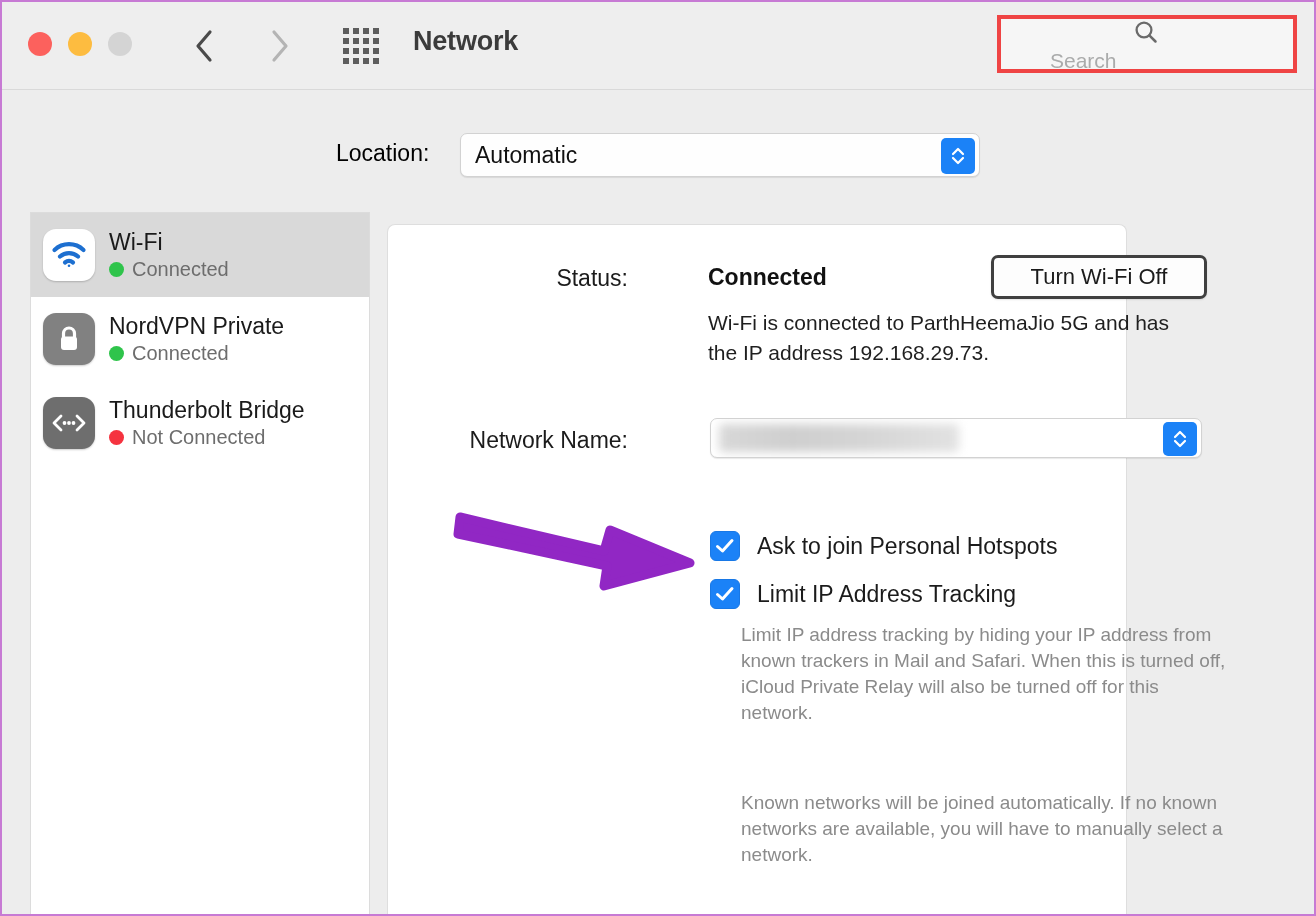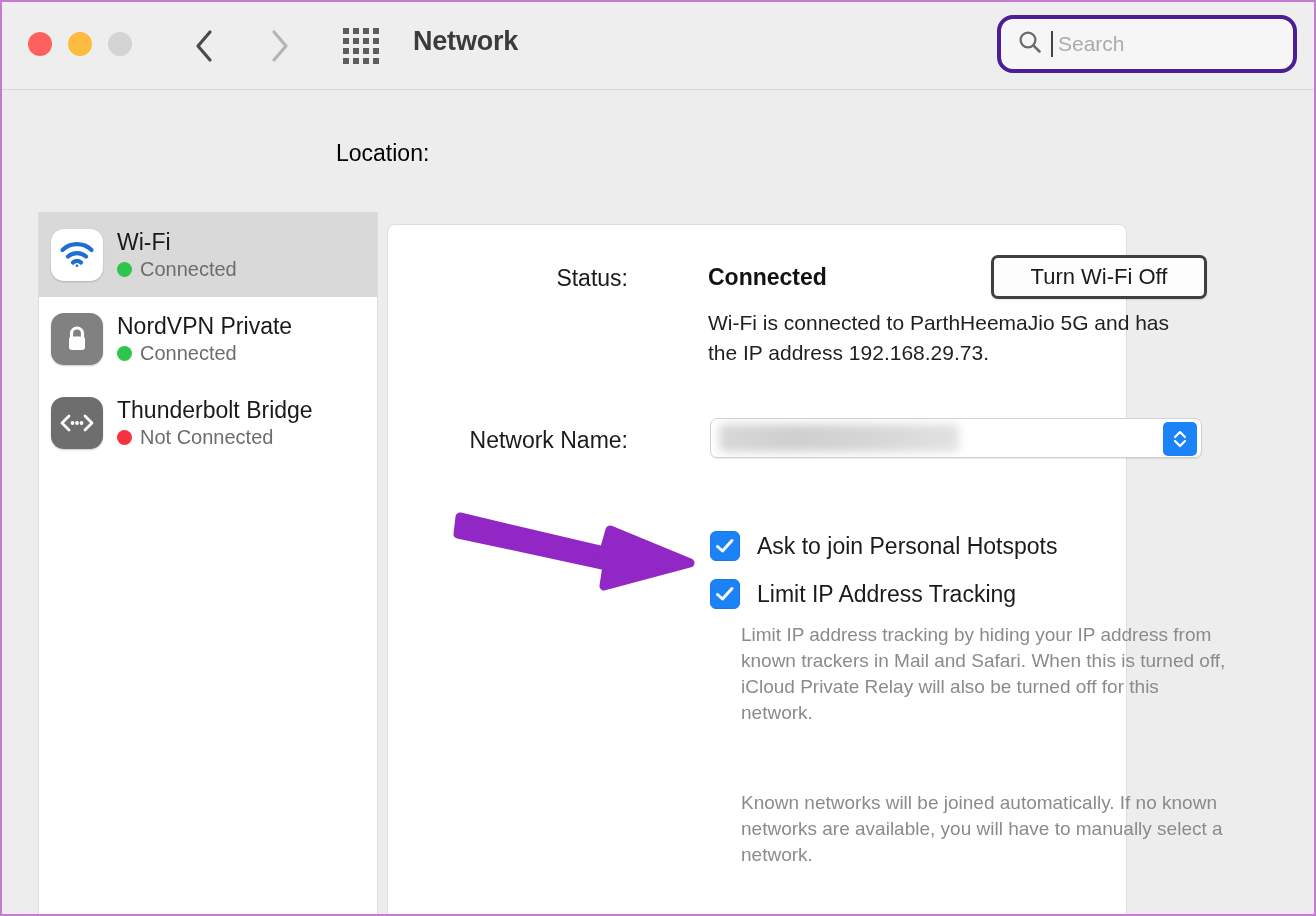--- a/index.html
+++ b/index.html
@@ -54,25 +54,26 @@
 
   #page-title {
     position: absolute; left: 411px; top: 24px;
     font-size: 27px; font-weight: 700; color: #3b3b3b;
     letter-spacing: -0.2px;
   }
 
   #search-wrap {
     position: absolute; right: 17px; top: 13px;
     width: 300px; height: 58px;
-    border-radius: 16px;
-    border: 4px solid #4c1d95;
+    border-radius: 0;
+    border: 4px solid #ef4444;
     background: #f6f6f6;
     display: flex; align-items: center;
     padding: 0 10px 0 16px;
+    flex-direction: column;
   }
   #search-icon { flex: 0 0 auto; margin-right: 8px; }
   #caret {
     width: 2px; height: 26px; background: #444; margin-right: 5px;
   }
   #search-input {
     border: 0; outline: 0; background: transparent;
     font-family: "Liberation Sans", sans-serif;
     font-size: 21px; color: #222; width: 200px;
   }
@@ -110,21 +111,20 @@
   .stepper svg { display:block; }
 
   
   #sidebar {
     position: absolute; left: 28px; top: 210px;
     width: 340px; height: 704px;
     background: #ffffff;
     border: 1px solid #dcdcdc;
     border-bottom: none;
     overflow: hidden;
-    margin-left: 8px;
   }
   .side-item {
     position: relative;
     height: 84px;
     display: flex; align-items: center;
     padding-left: 12px;
   }
   .side-item.selected { background: #d9d9d9; }
   .side-icon {
     flex: 0 0 auto;
@@ -291,20 +291,29 @@
           <line x1="16.3" y1="16.3" x2="22.5" y2="22.5" stroke="#6a6a6a" stroke-width="2.5" stroke-linecap="round"></line>
         </svg>
       </span>
       <span id="caret"></span>
       <input id="search-input" type="text" placeholder="Search" style="">
     </div>
   </div>
 
   <div id="location-row">
     <div id="location-label" class="row-label" style="position:absolute;">Location:</div>
+    <div id="location-select">
+      <span id="location-value">Automatic</span>
+      <span class="stepper">
+        <svg width="16" height="22" viewBox="0 0 16 22">
+          <polyline points="3,9 8,4 13,9" fill="none" stroke="#fff" stroke-width="2.2" stroke-linecap="round" stroke-linejoin="round"></polyline>
+          <polyline points="3,13 8,18 13,13" fill="none" stroke="#fff" stroke-width="2.2" stroke-linecap="round" stroke-linejoin="round"></polyline>
+        </svg>
+      </span>
+    </div>
   </div>
 
   <div id="sidebar">
 
     <div class="side-item selected">
       <span class="side-icon wifi">
         <svg width="36" height="28" viewBox="0 0 36 28">
           <path d="M3.5 9 A21 21 0 0 1 32.5 9" fill="none" stroke="#1d6fd0" stroke-width="4.2" stroke-linecap="round"></path>
           <path d="M9 15.5 A13.5 13.5 0 0 1 27 15.5" fill="none" stroke="#1d6fd0" stroke-width="4.2" stroke-linecap="round"></path>
           <path d="M14 21.5 A6.5 6.5 0 0 1 22 21.5" fill="none" stroke="#1d6fd0" stroke-width="4.2" stroke-linecap="round"></path>

